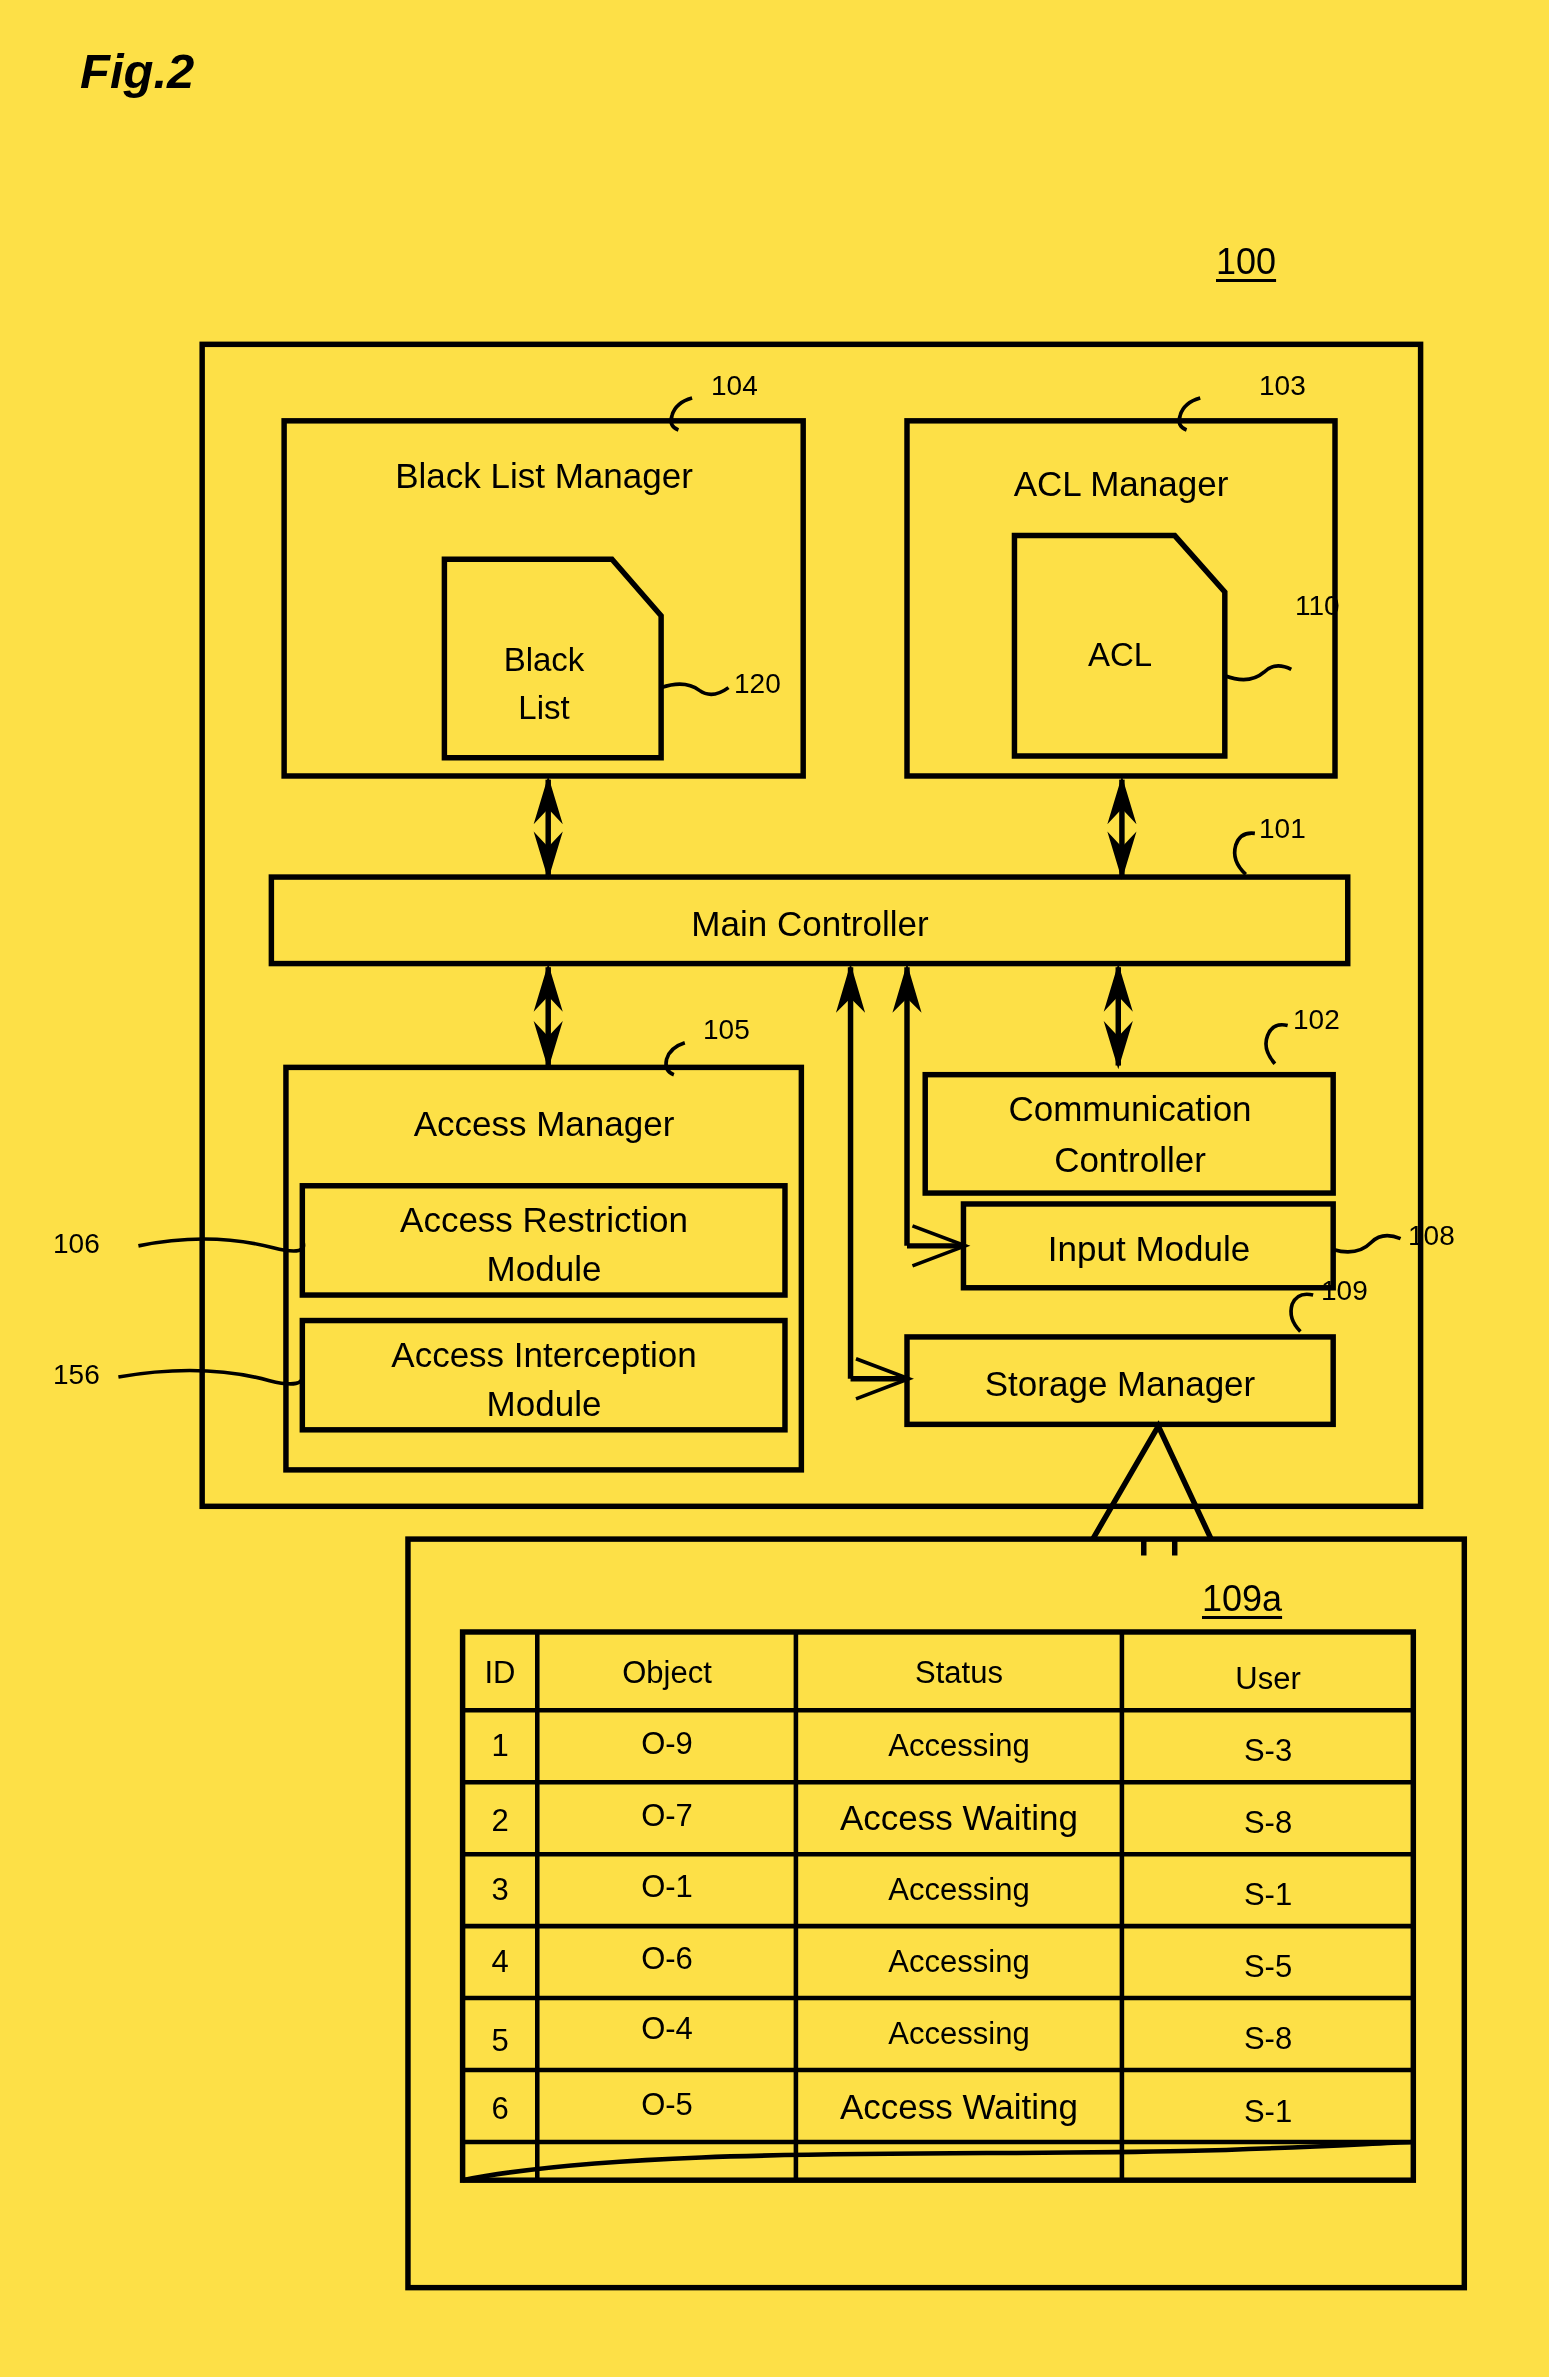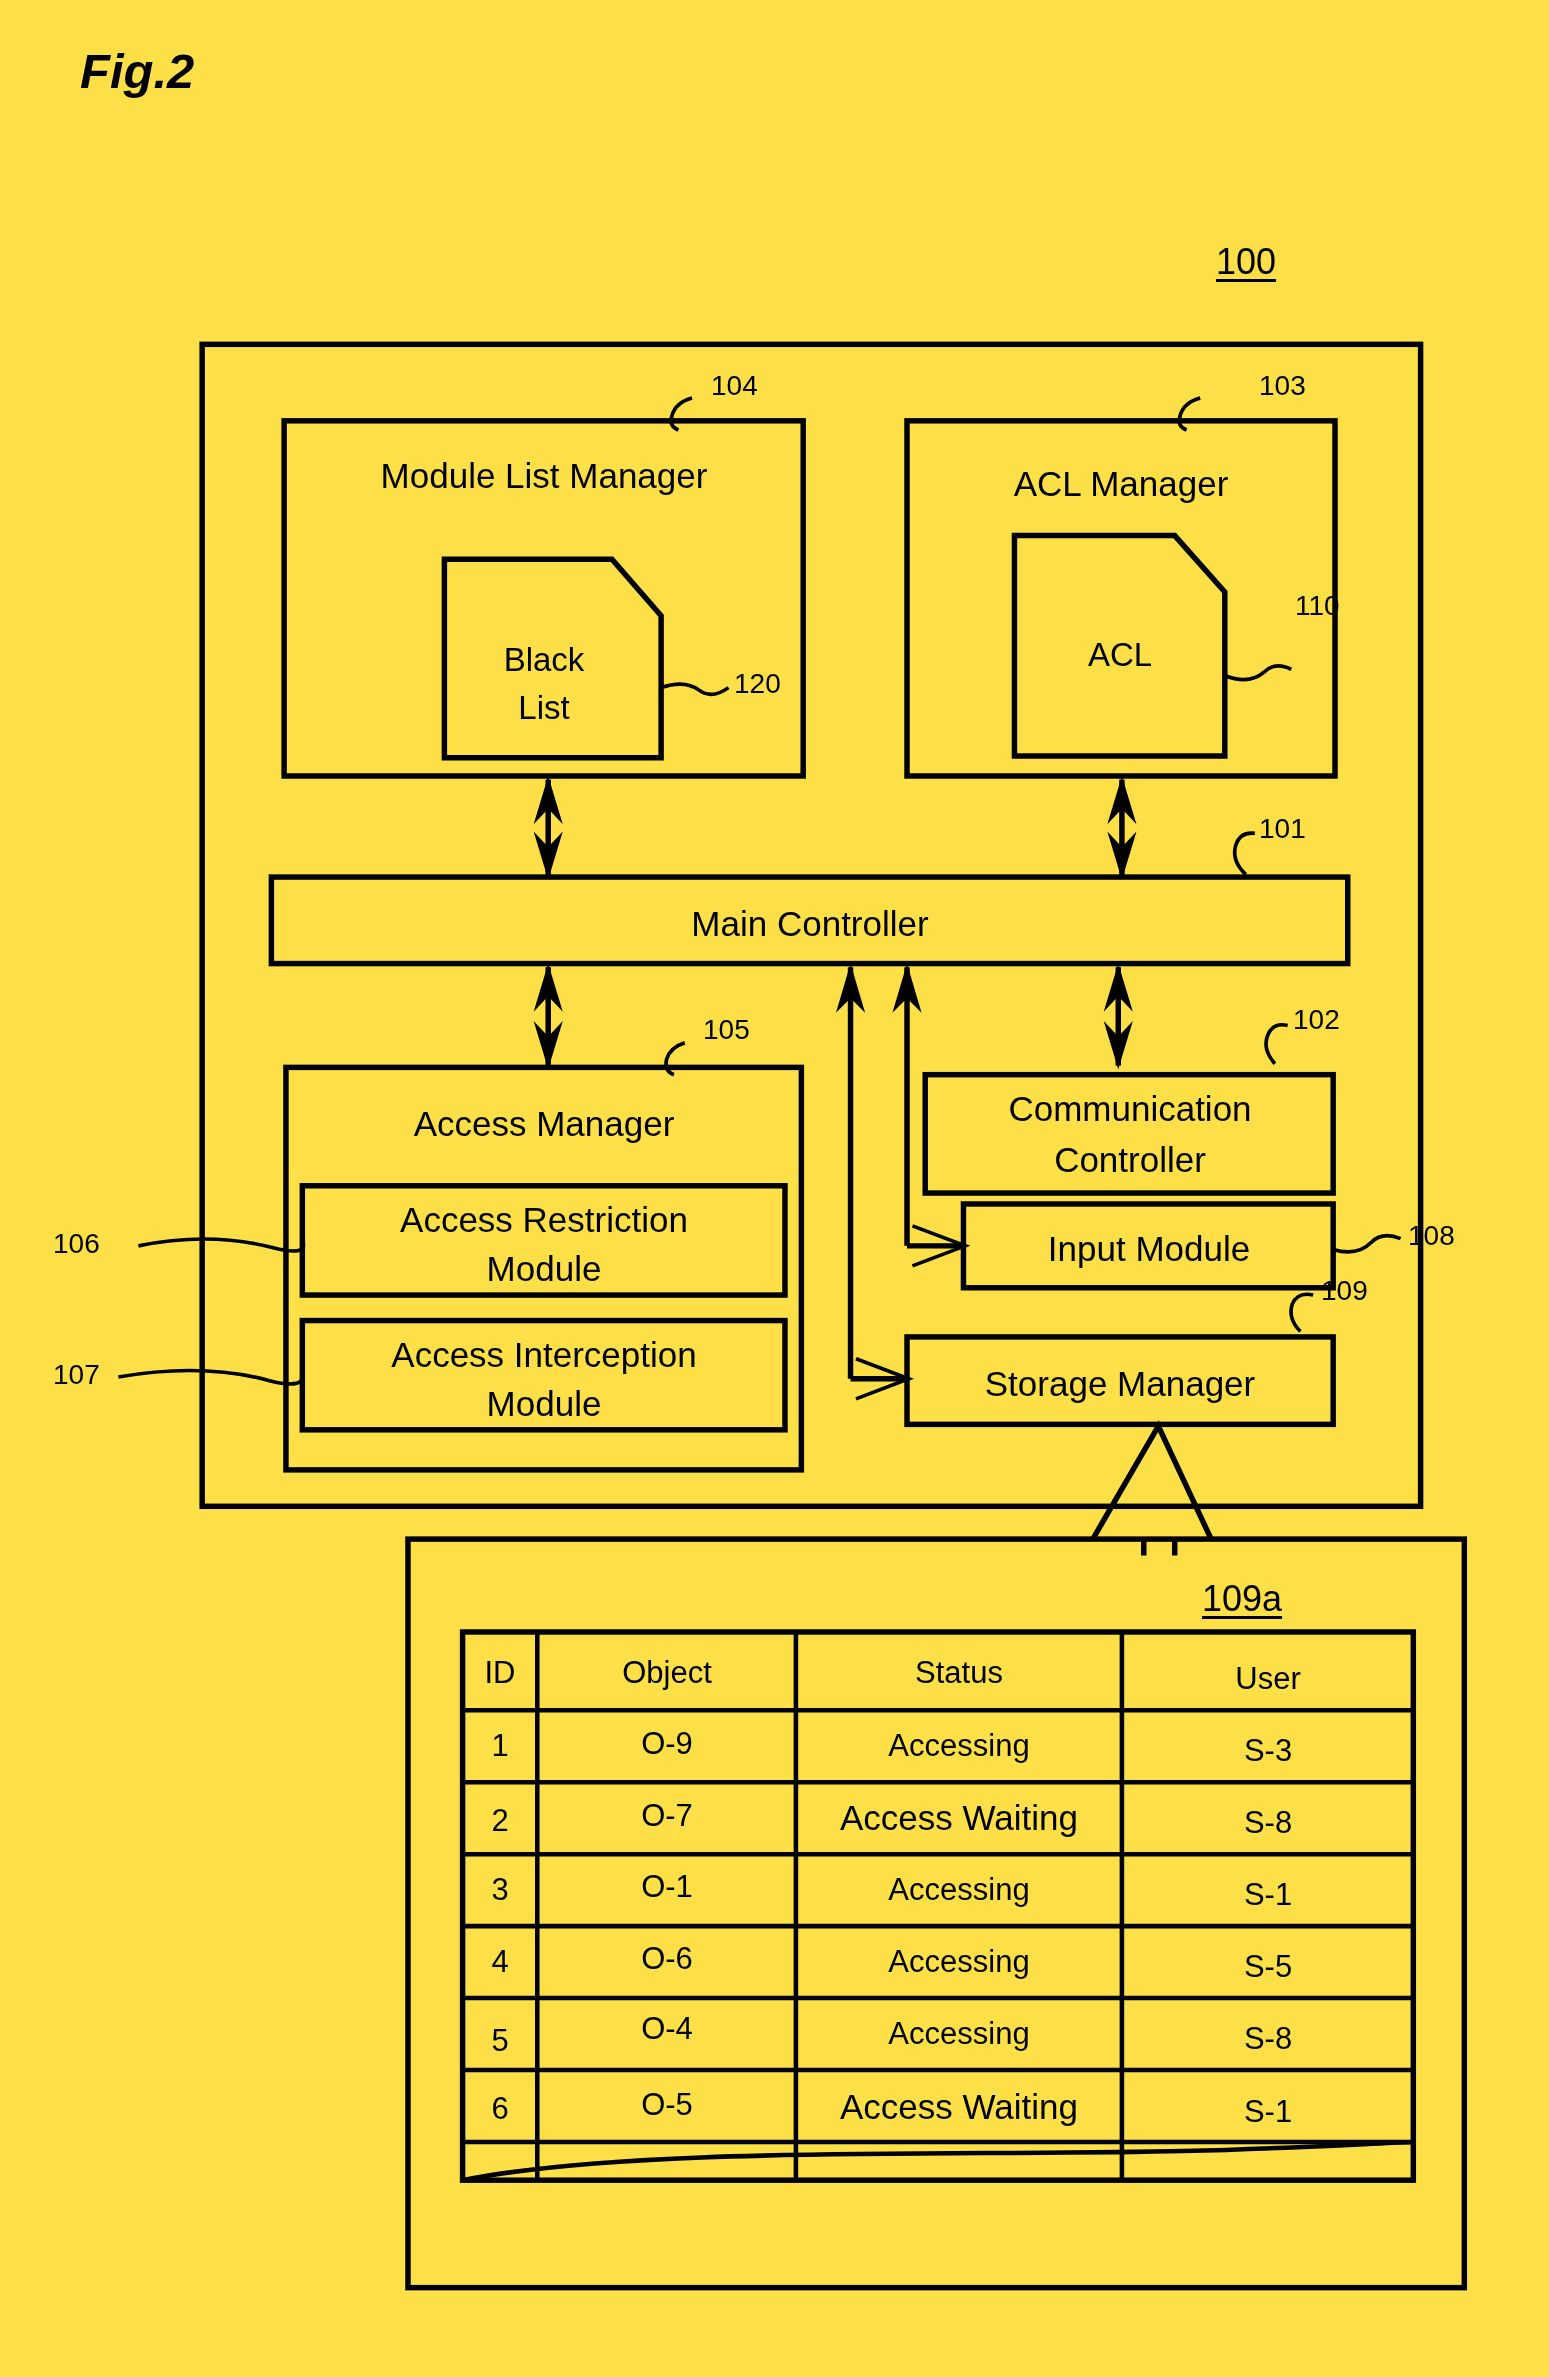--- a/index.html
+++ b/index.html
@@ -186,41 +186,41 @@
 
     <path class="s" d="M 508 2394 C 700 2356 1050 2368 1300 2362 C 1420 2359 1500 2354 1552 2352"></path>
 
   </svg>
 
   <div class="txt fig-title">Fig.2</div>
 
   <div class="txt ref-underline" style="left:1216px; top:244px;">100</div>
 
   <div class="txt ref" style="left:711px; top:372px;">104</div>
-  <div class="txt box-label centered" style="left:544px; top:475px;">Module List Manager</div>
+  <div class="txt box-label centered" style="left:544px; top:475px;">Black List Manager</div>
   <div class="txt doc-label centered" style="left:544px; top:659px;">Black</div>
   <div class="txt doc-label centered" style="left:544px; top:707px;">List</div>
   <div class="txt ref" style="left:734px; top:670px;">120</div>
 
   <div class="txt ref" style="left:1219px; top:372px;margin-left:40px;">103</div>
   <div class="txt box-label centered" style="left:1121px; top:483px;">ACL Manager</div>
   <div class="txt doc-label centered" style="left:1120px; top:654px;">ACL</div>
   <div class="txt ref" style="left:1295px; top:592px;">110</div>
 
   <div class="txt ref" style="left:1259px; top:815px;">101</div>
   <div class="txt box-label centered" style="left:810px; top:923px;">Main Controller</div>
 
   <div class="txt ref" style="left:703px; top:1016px;">105</div>
   <div class="txt box-label centered" style="left:544px; top:1123px;">Access Manager</div>
 
   <div class="txt ref" style="left:53px; top:1230px;">106</div>
   <div class="txt box-label centered" style="left:544px; top:1219px;">Access Restriction</div>
   <div class="txt box-label centered" style="left:544px; top:1268px;">Module</div>
 
-  <div class="txt ref" style="left:53px; top:1361px;">107</div>
+  <div class="txt ref" style="left:53px; top:1361px;">156</div>
   <div class="txt box-label centered" style="left:544px; top:1354px;">Access Interception</div>
   <div class="txt box-label centered" style="left:544px; top:1403px;">Module</div>
 
   <div class="txt ref" style="left:1293px; top:1006px;">102</div>
   <div class="txt box-label centered" style="left:1130px; top:1108px;">Communication</div>
   <div class="txt box-label centered" style="left:1130px; top:1159px;">Controller</div>
 
   <div class="txt ref" style="left:1408px; top:1222px;">108</div>
   <div class="txt box-label centered" style="left:1149px; top:1248px;">Input Module</div>
 

